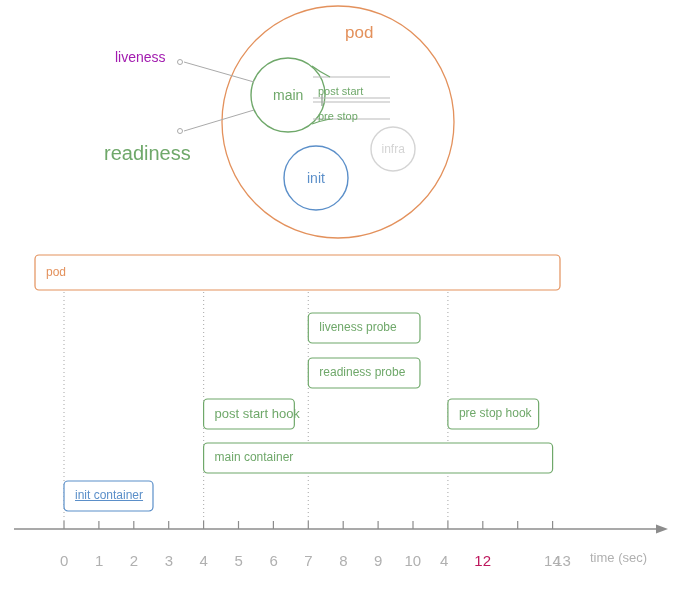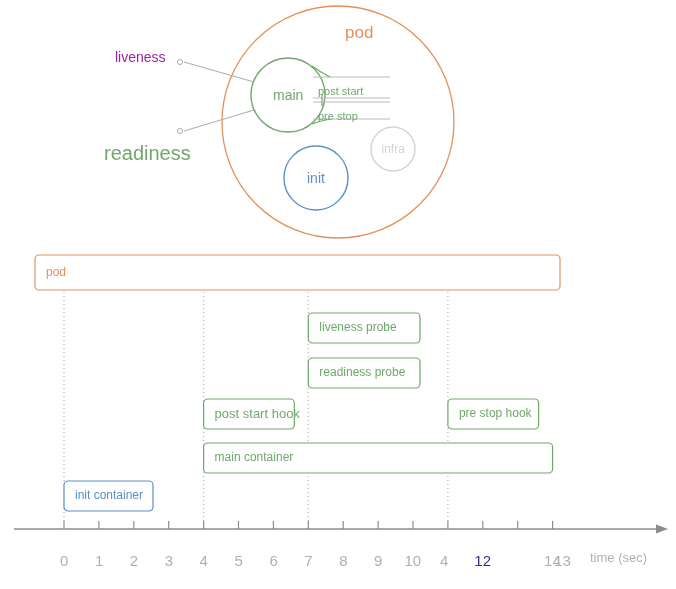--- a/index.html
+++ b/index.html
@@ -71,31 +71,31 @@
       <div class="lbl" style="color: rgb(111, 168, 106); font-size: 11px; left: 318px; top: 85px;">post start</div>
       <div class="lbl" style="color: rgb(111, 168, 106); font-size: 11px; left: 318px; top: 110px;">pre stop</div>
       <div class="lbl" style="color: #a21caf; font-size: 14px; left: 115px; top: 49px;">liveness</div>
       <div class="lbl" style="color: rgb(111, 168, 106); font-size: 20px; left: 104px; top: 122px; margin-top: 20px;">readiness</div>
       <div class="lbl" style="color: rgb(227, 145, 92); font-size: 12px; left: 46px; top: 264.5px;">pod</div>
       <div class="lbl" style="color: rgb(111, 168, 106); font-size: 12px; left: 319.3px; top: 320px;">liveness probe</div>
       <div class="lbl" style="color: rgb(111, 168, 106); font-size: 12px; left: 319.3px; top: 365px;">readiness probe</div>
       <div class="lbl" style="color: rgb(111, 168, 106); font-size: 13px; left: 214.6px; top: 406px;">post start hook</div>
       <div class="lbl" style="color: rgb(111, 168, 106); font-size: 12px; left: 458.9px; top: 406px;">pre stop hook</div>
       <div class="lbl" style="color: rgb(111, 168, 106); font-size: 12px; left: 214.6px; top: 450px;">main container</div>
-      <div class="lbl" style="color: rgb(91, 143, 201); font-size: 12px; left: 75px; top: 488px;">init container</div>
+      <div class="lbl" style="color: rgb(91, 143, 201); font-size: 12px; left: 75px; top: 488px; text-decoration: underline;">init container</div>
       <div class="lbl" style="color: rgb(176, 176, 176); font-size: 15px; left: 60px; top: 551.5px; position: absolute;">0</div>
       <div class="lbl" style="color: rgb(176, 176, 176); font-size: 15px; left: 94.9px; top: 551.5px; position: absolute;">1</div>
       <div class="lbl" style="color: rgb(176, 176, 176); font-size: 15px; left: 129.8px; top: 551.5px; position: absolute;">2</div>
       <div class="lbl" style="color: rgb(176, 176, 176); font-size: 15px; left: 164.7px; top: 551.5px; position: absolute;">3</div>
       <div class="lbl" style="color: rgb(176, 176, 176); font-size: 15px; left: 199.6px; top: 551.5px; position: absolute;">4</div>
       <div class="lbl" style="color: rgb(176, 176, 176); font-size: 15px; left: 234.5px; top: 551.5px; position: absolute;">5</div>
       <div class="lbl" style="color: rgb(176, 176, 176); font-size: 15px; left: 269.4px; top: 551.5px; position: absolute;">6</div>
       <div class="lbl" style="color: rgb(176, 176, 176); font-size: 15px; left: 304.3px; top: 551.5px; position: absolute;">7</div>
       <div class="lbl" style="color: rgb(176, 176, 176); font-size: 15px; left: 339.2px; top: 551.5px; position: absolute;">8</div>
       <div class="lbl" style="color: rgb(176, 176, 176); font-size: 15px; left: 374.1px; top: 551.5px; position: absolute;">9</div>
       <div class="lbl" style="color: rgb(176, 176, 176); font-size: 15px; left: 404.5px; top: 551.5px; position: absolute;">10</div>
       <div class="lbl" style="color: rgb(176, 176, 176); font-size: 15px; left: 439.9px; top: 551.5px; position: absolute;">4</div>
-      <div class="lbl" style="color: #4c1d95; font-size: 15px; left: 474.3px; top: 551.5px; position: absolute;">12</div>
+      <div class="lbl" style="color: #be185d; font-size: 15px; left: 474.3px; top: 551.5px; position: absolute;">12</div>
       <div class="lbl" style="color: rgb(176, 176, 176); font-size: 15px; left: 509.2px; top: 551.5px; position: absolute; margin-left: 45px;">13</div>
       <div class="lbl" style="color: rgb(176, 176, 176); font-size: 15px; left: 544.1px; top: 551.5px; position: absolute;">14</div>
       <div class="lbl" style="color: rgb(176, 176, 176); font-size: 13px; left: 590px; top: 550px;">time (sec)</div>
     </div>
 </div>
 
 </body></html>

